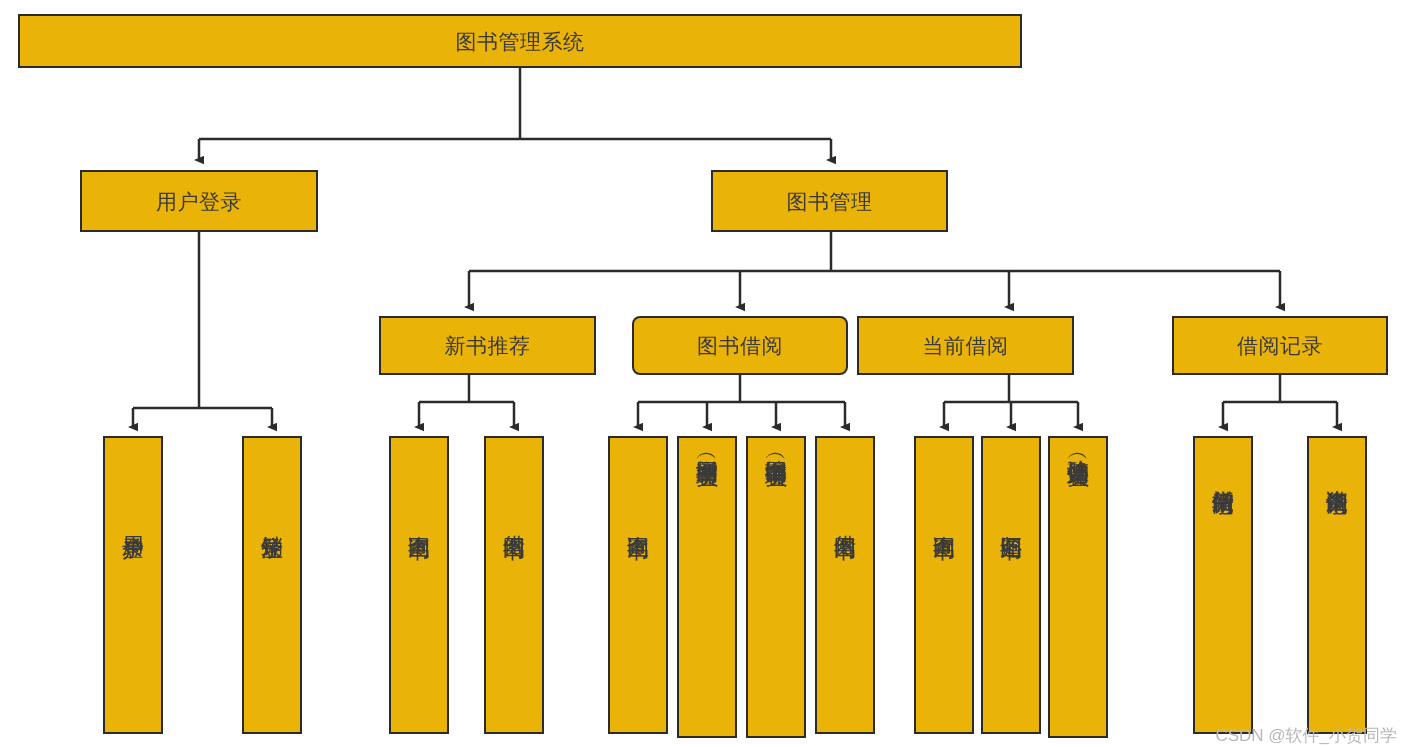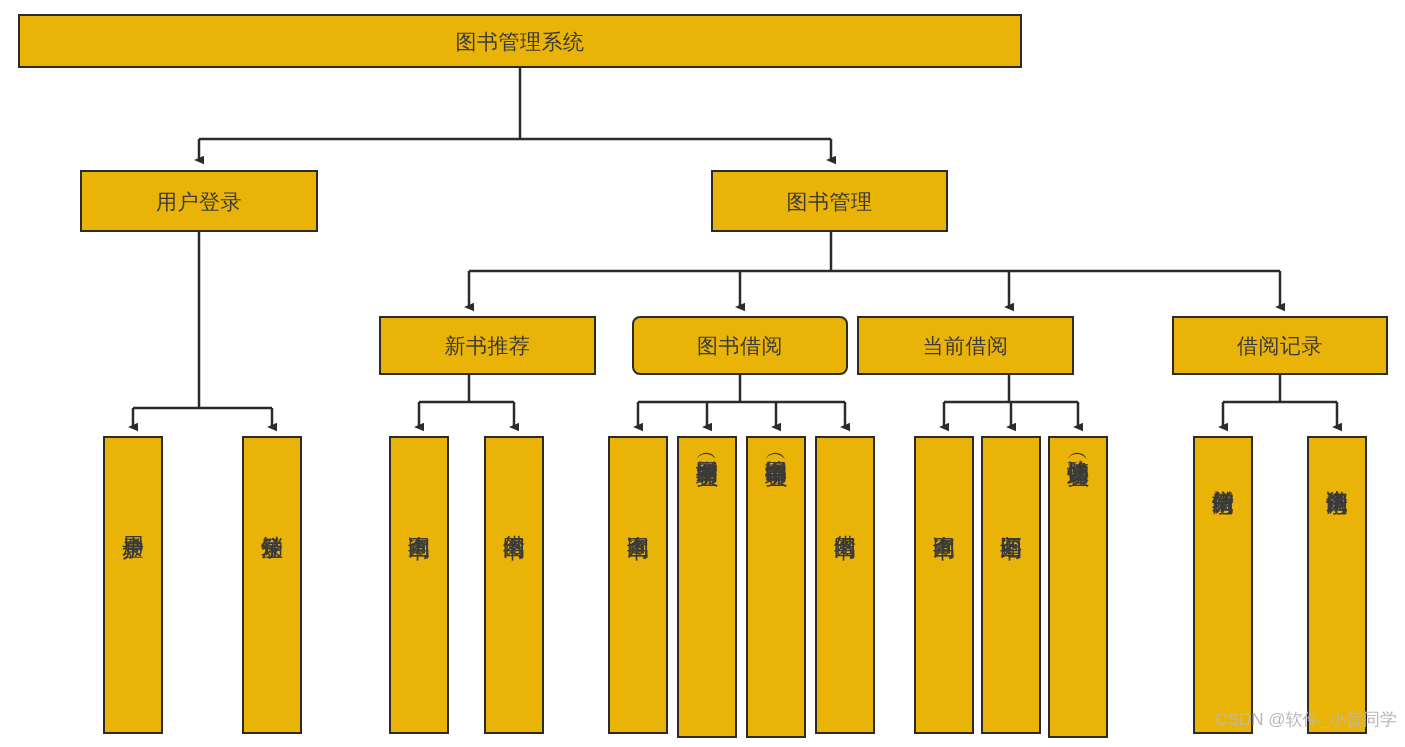--- a/index.html
+++ b/index.html
@@ -53,21 +53,21 @@
     writing-mode: vertical-rl;
     text-orientation: upright;
     line-height: 1.18;
     letter-spacing: 1px;
     white-space: nowrap;
     display: block;
   }
   .watermark {
     position: absolute;
     right: 8px;
-    bottom: 16px;
+    bottom: 0;
     font-size: 17px;
     color: #b8b8b8;
     white-space: nowrap;
     pointer-events: none;
   }
 </style>
 </head>
 <body>
 
 <div id="diagram-root">

